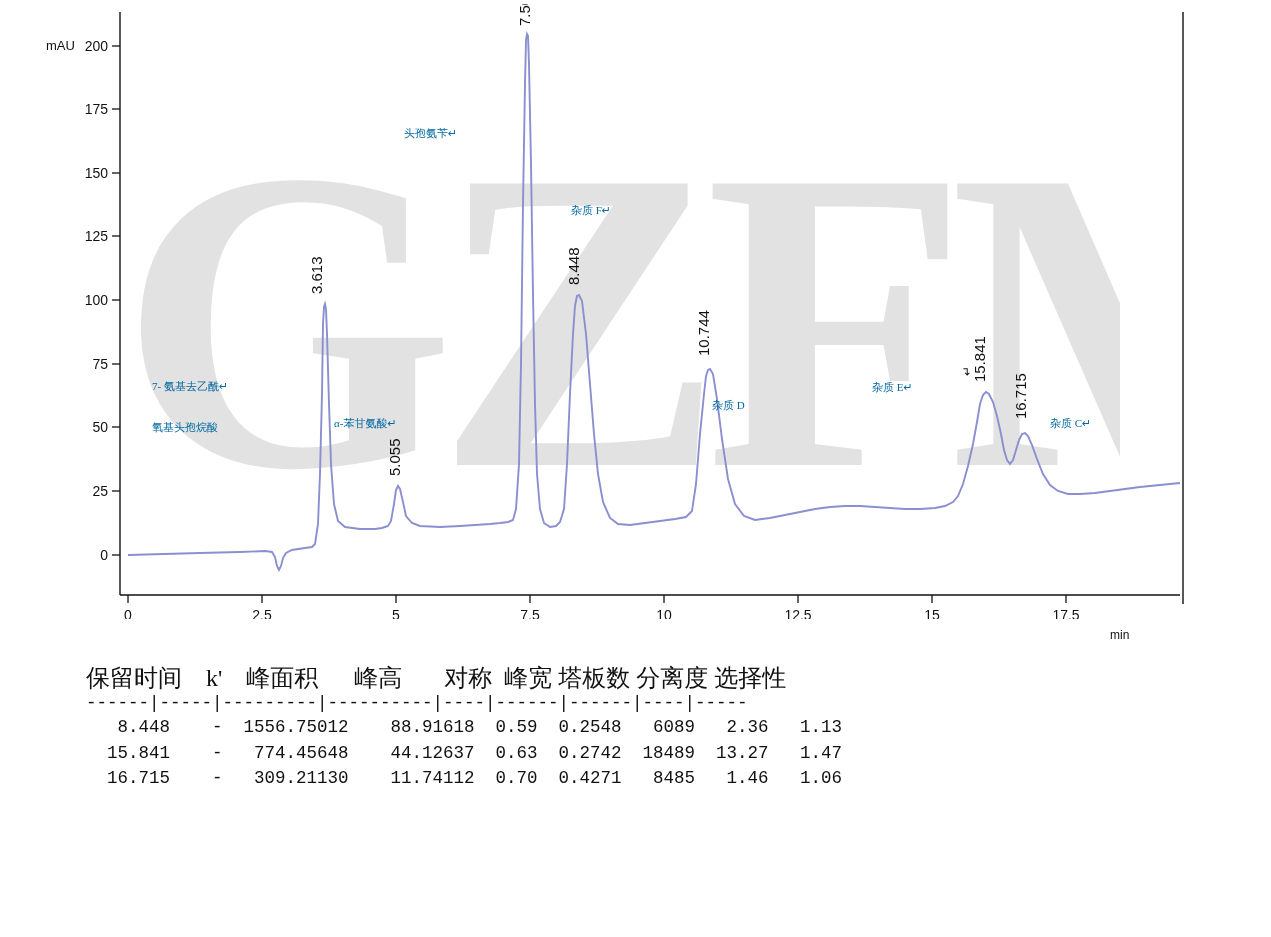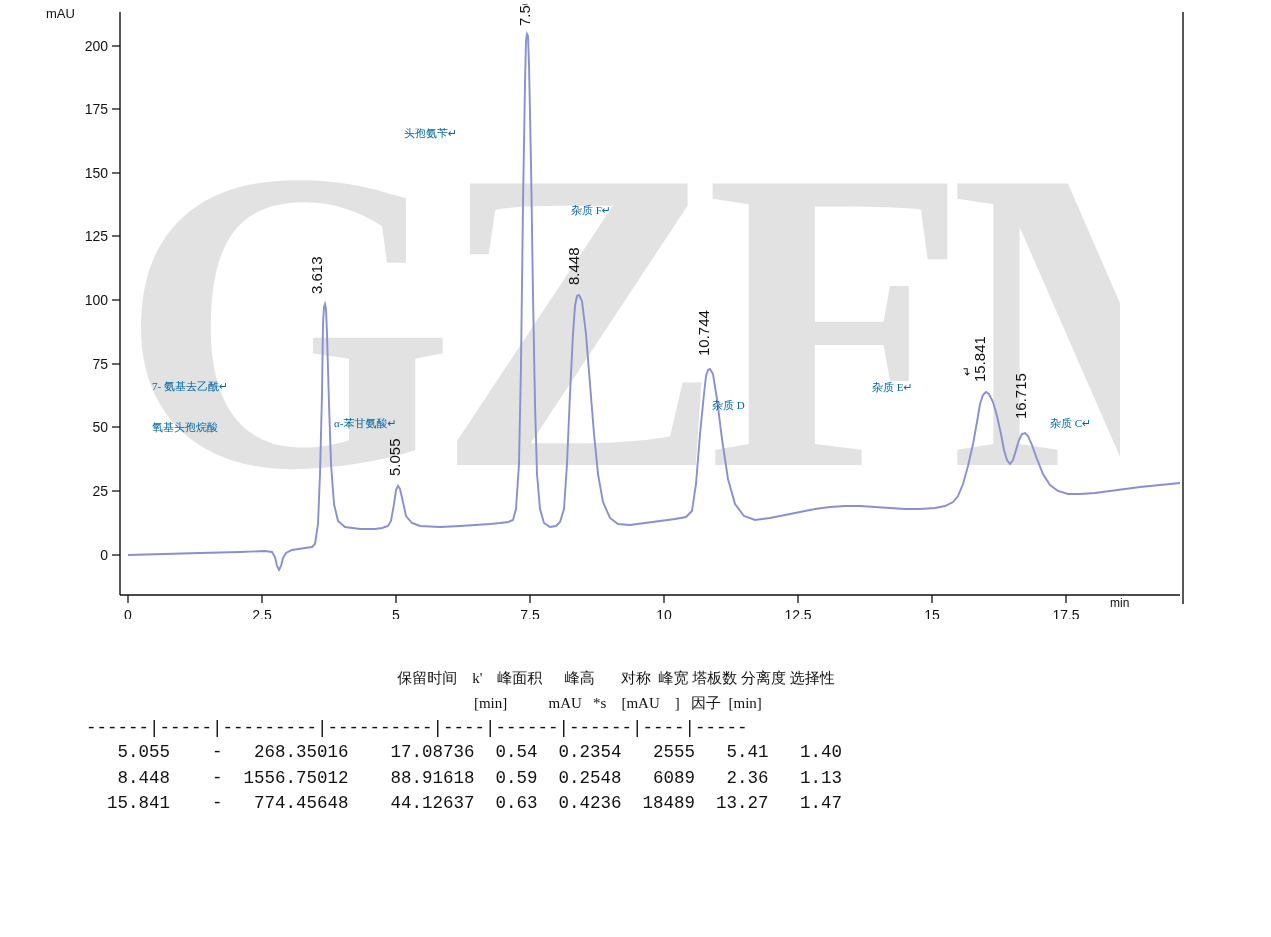--- a/index.html
+++ b/index.html
@@ -18,37 +18,37 @@
     user-select:none;pointer-events:none;z-index:1;
   }
   
   #chrom{
     position:absolute;left:20px;top:4px;width:1165px;height:615px;
     z-index:2;
   }
   #chrom svg{display:block;}
   .axis-unit{
     position:absolute;font-family:"Liberation Sans",sans-serif;
-    font-size:13px;color:#111;z-index:4;
+    font-size:13px;color:#111;z-index:4;margin-top:32px;
   }
   
   .ann{
     position:absolute;color:#0369a1;font-size:11px;z-index:6;
     font-family:"Liberation Serif","DejaVu Sans",serif;
     white-space:nowrap;font-weight:400;
   }
   
   #table{
     position:absolute;left:86px;top:666px;width:1060px;z-index:5;
     font-family:"Liberation Mono","DejaVu Sans Mono",monospace;
     font-size:17.5px;color:#111;
   }
   #table .hdr{
     font-family:"Liberation Serif","DejaVu Sans",serif;
-    font-size:15px;white-space:pre;line-height:25px;text-align:center;
+    font-size:24px;white-space:pre;line-height:25px;
   }
   #table .rule{white-space:pre;line-height:24px;font-size:17.5px;letter-spacing:0px;}
   #table .row{white-space:pre;line-height:25.5px;letter-spacing:0px;}
 </style>
 </head>
 <body>
 
 <div id="watermark">GZFM</div>
 
 <div id="chrom">
@@ -149,20 +149,19 @@
 <div class="ann" style="left:556px;top:203px;margin-left:15px;">杂质 F↵</div>
 <div class="ann" style="left:152px;top:379px;">7- 氨基去乙酰↵</div>
 <div class="ann" style="left:152px;top:420px;">氧基头孢烷酸</div>
 <div class="ann" style="left:334px;top:416px;">α-苯甘氨酸↵</div>
 <div class="ann" style="left:712px;top:398px;text-align:right;">杂质 D</div>
 <div class="ann" style="left:872px;top:380px;text-align:right;">杂质 E↵</div>
 <div class="ann" style="left:1050px;top:416px;">杂质 C↵</div>
 
 <div id="table">
   <div class="hdr">保留时间    k'    峰面积      峰高       对称  峰宽 塔板数 分离度 选择性</div>
-  <div class="hdr"> [min]           mAU   *s    [mAU    ]   因子  [min]</div>
   <div class="rule">------|-----|---------|----------|----|------|------|----|-----</div>
   <div id="rows">
-      <div class="row">   5.055    -   268.35016    17.08736  0.54  0.2354   2555   5.41   1.40</div>
       <div class="row">   8.448    -  1556.75012    88.91618  0.59  0.2548   6089   2.36   1.13</div>
-      <div class="row">  15.841    -   774.45648    44.12637  0.63  0.4236  18489  13.27   1.47</div>
+      <div class="row">  15.841    -   774.45648    44.12637  0.63  0.2742  18489  13.27   1.47</div>
+      <div class="row">  16.715    -   309.21130    11.74112  0.70  0.4271   8485   1.46   1.06</div>
     </div>
 </div>
 
 </body></html>

